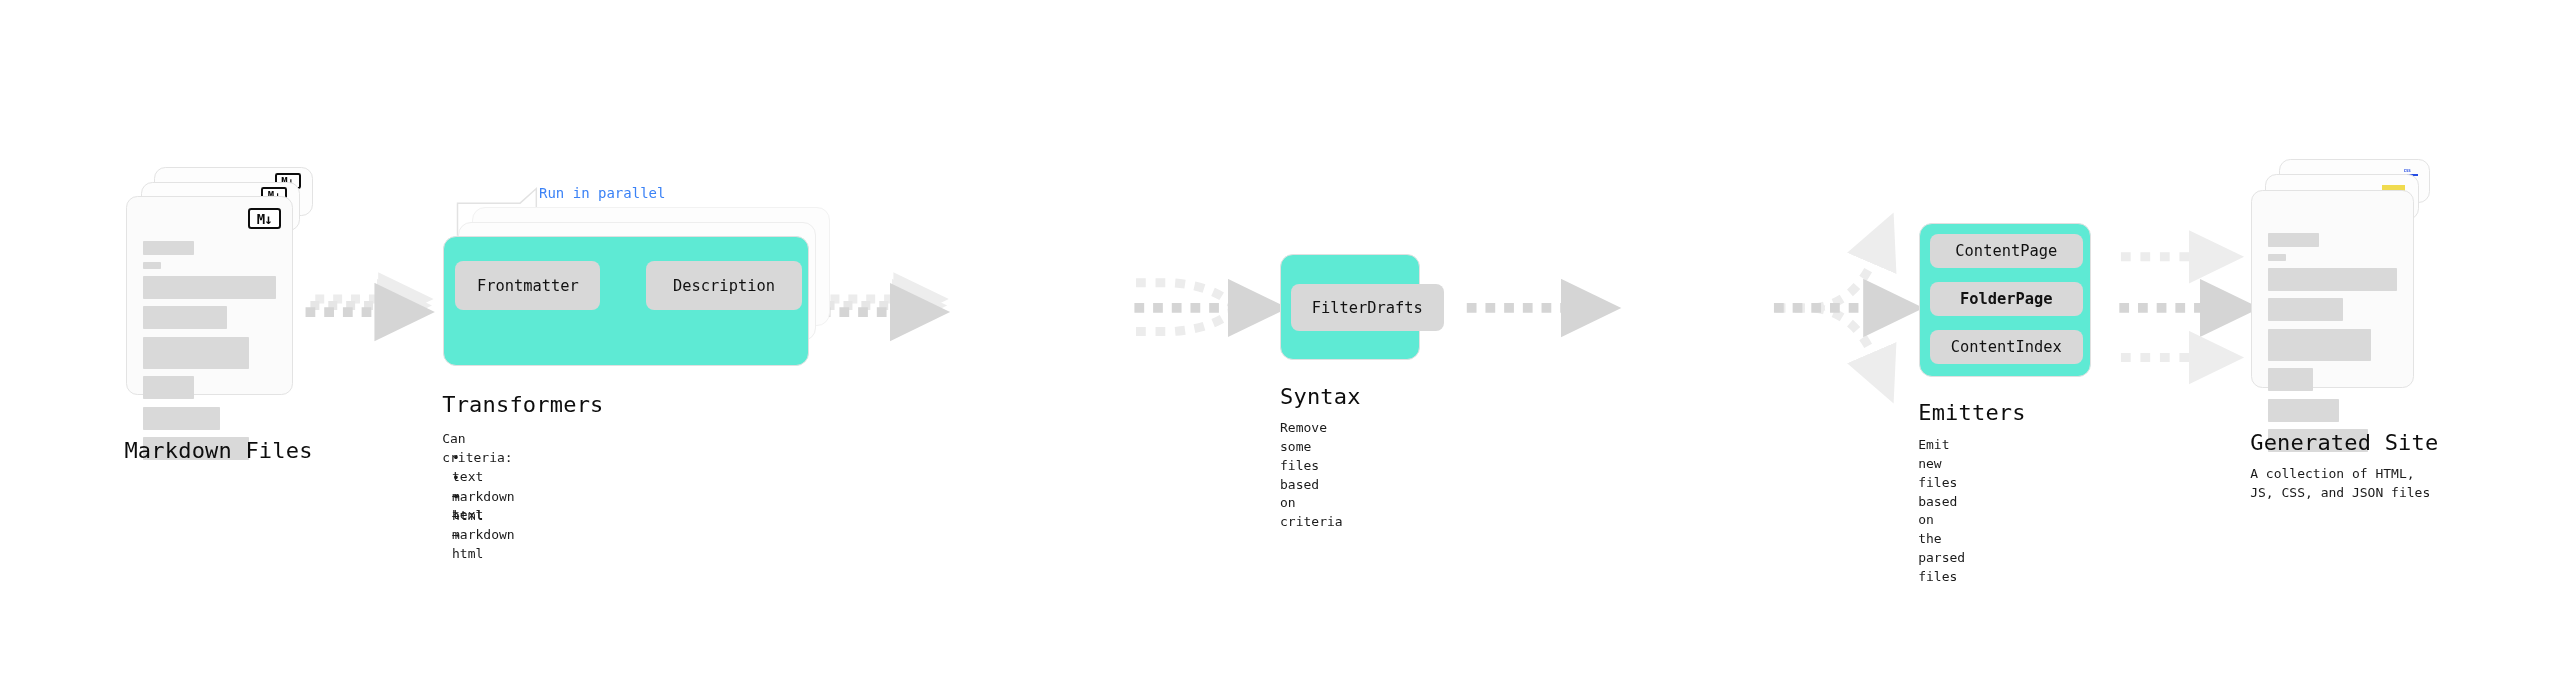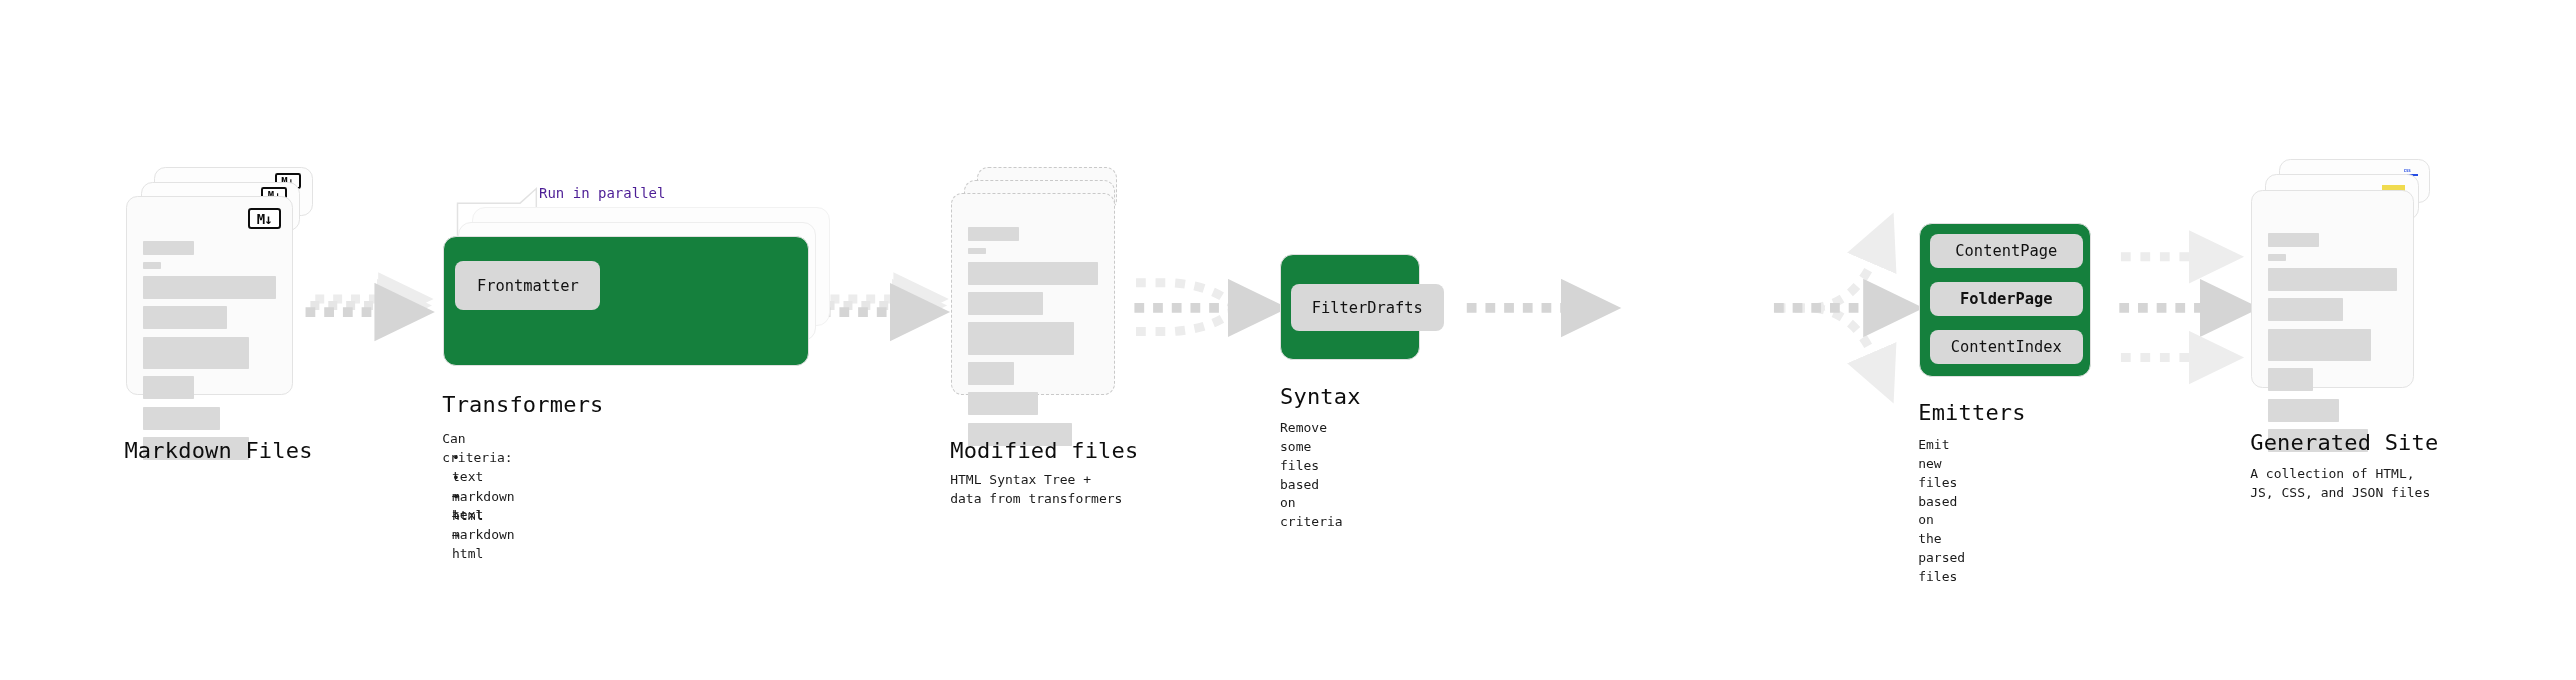--- a/index.html
+++ b/index.html
@@ -115,41 +115,41 @@
     color: #1a1a1a;
     line-height: 1.45;
     white-space: pre-line;
   }
 
   
   .group-box {
     position: absolute;
     border: 1.4px solid #e0e0e0;
     border-radius: 13px;
-    background: #15803d;
+    background: #5eead4;
   }
   .group-box.ghost1 { border-color: #eeeeee; background: #fdfdfd; }
   .group-box.ghost2 { border-color: #f2f2f2; background: #fdfdfd; }
 
   .pill {
     position: absolute;
     background: #d8d8d8;
     border-radius: 8.1px;
     display: flex; align-items: center; justify-content: center;
     font-size: 15.4px;
     color: #111111;
     white-space: nowrap;
   }
   .pill.ghost1 { background: #e6e6e6; color: transparent; }
   .pill.ghost2 { background: #ededed; color: transparent; }
 
   .parallel-label {
     position: absolute;
     font-size: 14px;
-    color: #4c1d95;
+    color: #3b82f6;
     white-space: nowrap;
   }
 
   svg.overlay {
     position: absolute;
     left: 0; top: 0;
     width: 2576px; height: 681px;
     pointer-events: none;
   }
 </style>
@@ -272,51 +272,33 @@
 
     <div class="group-box ghost1" style="left:14.6px; top:32.5px; width:358px; height:119px;">
       <div class="pill ghost1" style="left:18px; top:19.5px; width:130px; height:49px;"></div>
       <div class="pill ghost1" style="left:207px; top:19.5px; width:130px; height:49px;"></div>
     </div>
 
     <div class="group-box" style="left:0; top:47px; width:366px; height:130px;padding-left:36px;">
       <div class="pill" style="left:11.4px; top:24.4px; width:145px; height:49px;">
         <span>Frontmatter</span>
       </div>
+      <div class="pill" style="left:202px; top:24.4px; width:156px; height:49px;">
+        <span>Description</span>
+      </div>
     </div>
 
     <div class="title" style="left:-0.8px; top:203px;">Transformers</div>
 
     <div class="caption" style="left:-0.8px; top:241px;">Can criteria:</div>
     <div class="caption" style="left:9px; top:260px;">• text → text</div>
     <div class="caption" style="left:9px; top:280px;">• markdown → markdown</div>
     <div class="caption" style="left:9px; top:299px;">• html → html</div>
   </div>
 
-  <div class="node" style="left:951px; top:167px;">
-    <div class="card-stack" style="width:187px; height:260px;">
-      <div class="card dashed" style="left:26px; top:0; width:140px; height:44px;"></div>
-      <div class="card dashed" style="left:13px; top:13px; width:151px; height:46px;"></div>
-      <div class="card dashed" style="left:0; top:26px; width:164px; height:202px;">
-        <div class="card-body" style="top:32.5px;">
-          <div class="sk" style="width:51px;"></div>
-          <div class="sk tiny" style="width:18px;"></div>
-          <div class="sk tall2" style="width:100%;"></div>
-          <div class="sk tall2" style="width:58%;"></div>
-          <div class="sk tall" style="width:82%;"></div>
-          <div class="sk tall2" style="width:35%;"></div>
-          <div class="sk tall2" style="width:54%;"></div>
-          <div class="sk tall2" style="width:80%;"></div>
-        </div>
-      </div>
-    </div>
-    <div class="title" style="left:-0.8px; top:271px;">Modified files</div>
-    <div class="caption" style="left:-0.8px; top:304px;">HTML Syntax Tree +
-data from transformers</div>
-  </div>
 
   <div class="node" style="left:1280px; top:254px;">
     <div class="group-box" style="left:0; top:0; width:140px; height:106px;">
       <div class="pill" style="left:9.8px; top:29px; width:153px; height:47px;">
         <span>FilterDrafts</span>
       </div>
     </div>
     <div class="title" style="left:0; top:130px;">Syntax</div>
     <div class="caption" style="left:0; top:165px;">Remove some files based
 on criteria</div>

